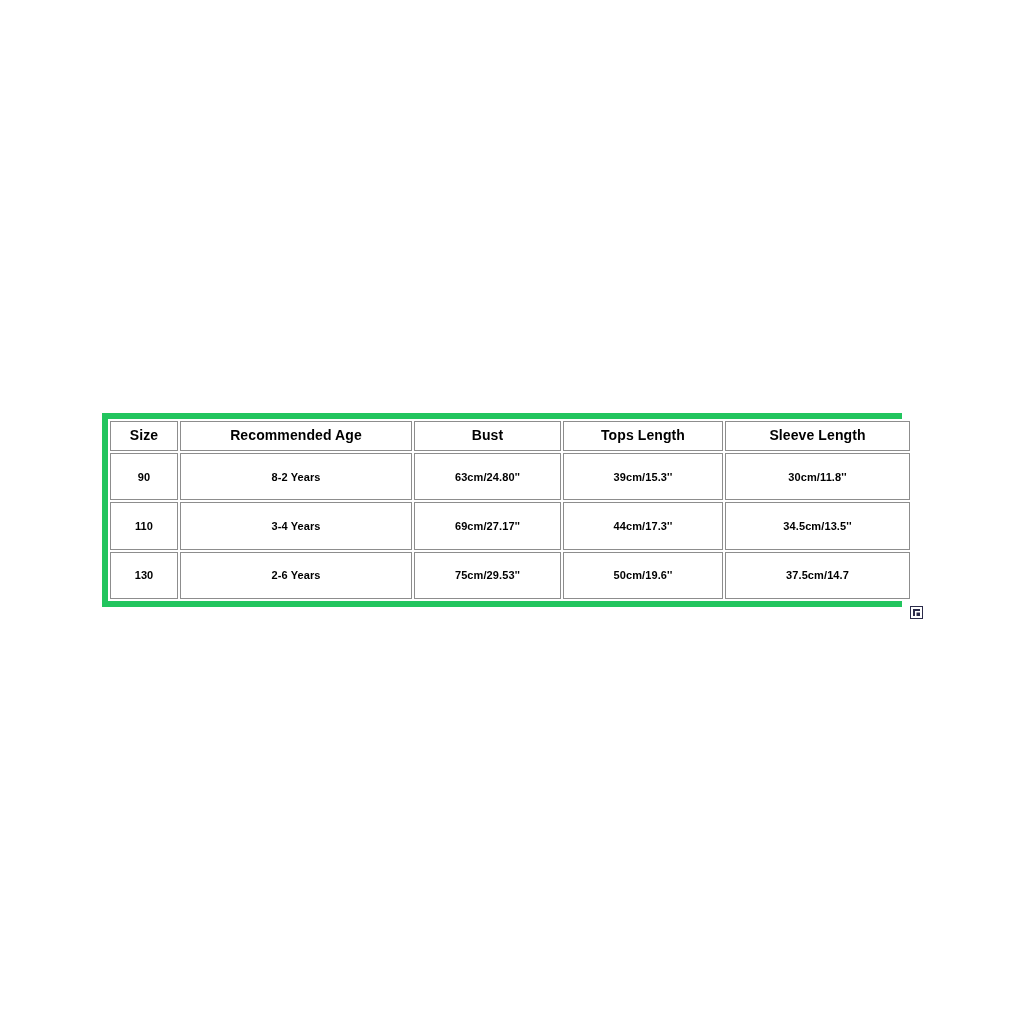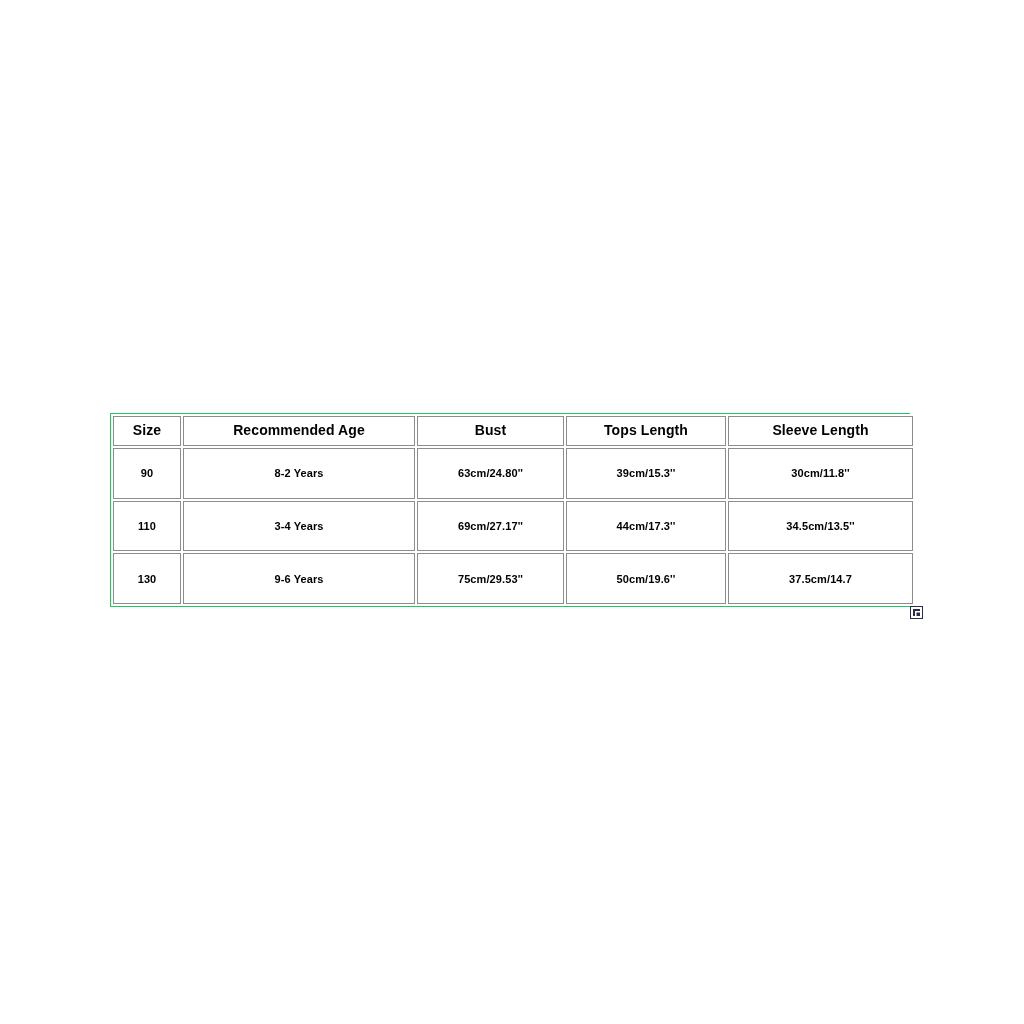--- a/index.html
+++ b/index.html
@@ -12,26 +12,26 @@
     height: 1024px;
     position: relative;
     overflow: hidden;
     font-family: "Liberation Sans", sans-serif;
     -webkit-font-smoothing: none;
   }
 
   
   #size-chart-wrap {
     position: absolute;
-    left: 110px;
+    left: 102px;
     top: 413px;
     width: 800px;
     height: 194px;
     box-sizing: border-box;
-    border: 1px solid #22c55e;
+    border: 6px solid #22c55e;
     background: #737373;
   }
 
   table.size-chart {
     width: 100%;
     height: 100%;
     border-collapse: separate;
     border-spacing: 2px;
     table-layout: fixed;
     background: #ffffff;
@@ -106,21 +106,21 @@
       </tr>
       <tr>
         <td>110</td>
         <td>3-4 Years</td>
         <td>69cm/27.17''</td>
         <td>44cm/17.3''</td>
         <td>34.5cm/13.5''</td>
       </tr>
       <tr>
         <td>130</td>
-        <td>9-6 Years</td>
+        <td>2-6 Years</td>
         <td>75cm/29.53''</td>
         <td>50cm/19.6''</td>
         <td>37.5cm/14.7</td>
       </tr>
     </tbody>
   </table>
 </div>
 
 <div id="resize-handle">
   <svg width="13" height="13" viewBox="0 0 13 13" aria-hidden="true">

